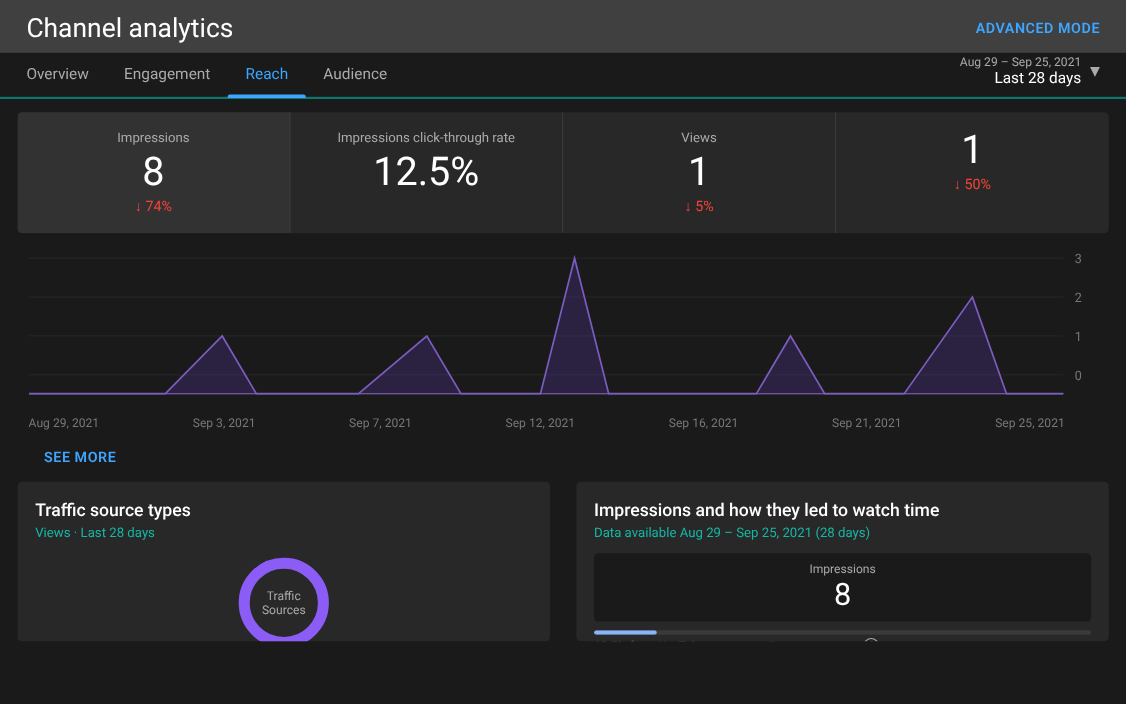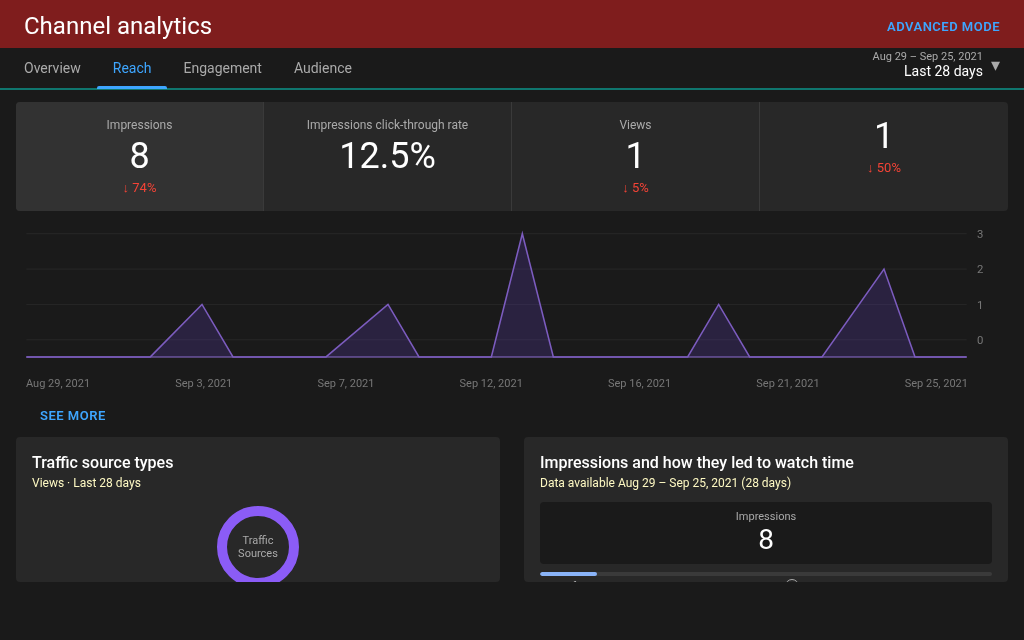--- a/index.html
+++ b/index.html
@@ -10,21 +10,21 @@
       font-size: 14px;
       width: 1024px;
       height: 640px;
       overflow: hidden;
     }
     .header {
       display: flex;
       justify-content: space-between;
       align-items: center;
       padding: 12px 24px 8px 24px;
-      background: #7f1d1d;
+      background: #404040;
     }
     .page-title {
       font-size: 24px;
       font-weight: 400;
       color: #ffffff;
     }
     .advanced-mode-btn {
       color: #3ea6ff;
       font-size: 13px;
       font-weight: 600;
@@ -171,21 +171,21 @@
       overflow: hidden;
     }
     .bottom-card-title {
       font-size: 16px;
       font-weight: 500;
       color: #fff;
       margin-bottom: 4px;
     }
     .bottom-card-sub {
       font-size: 12px;
-      color: #fef9c3;
+      color: #14b8a6;
       margin-bottom: 12px;
     }
     .traffic-source-content {
       display: flex;
       align-items: center;
       justify-content: center;
       gap: 20px;
       height: 90px;
     }
     .donut-chart {
@@ -274,22 +274,22 @@
 </head>
 <body>
 
 <div class="header">
   <span class="page-title">Channel analytics</span>
   <span class="advanced-mode-btn">ADVANCED MODE</span>
 </div>
 
 <div class="nav-tabs">
   <div class="tab">Overview</div>
+  <div class="tab">Engagement</div>
   <div class="tab active">Reach</div>
-  <div class="tab">Engagement</div>
   <div class="tab">Audience</div>
   <div class="date-range">
     <div class="date-range-text">
       <span class="date-range-sub">Aug 29 – Sep 25, 2021</span>
       <span class="date-range-main">Last 28 days</span>
     </div>
     <span class="chevron-down">▾</span>
   </div>
 </div>
 

